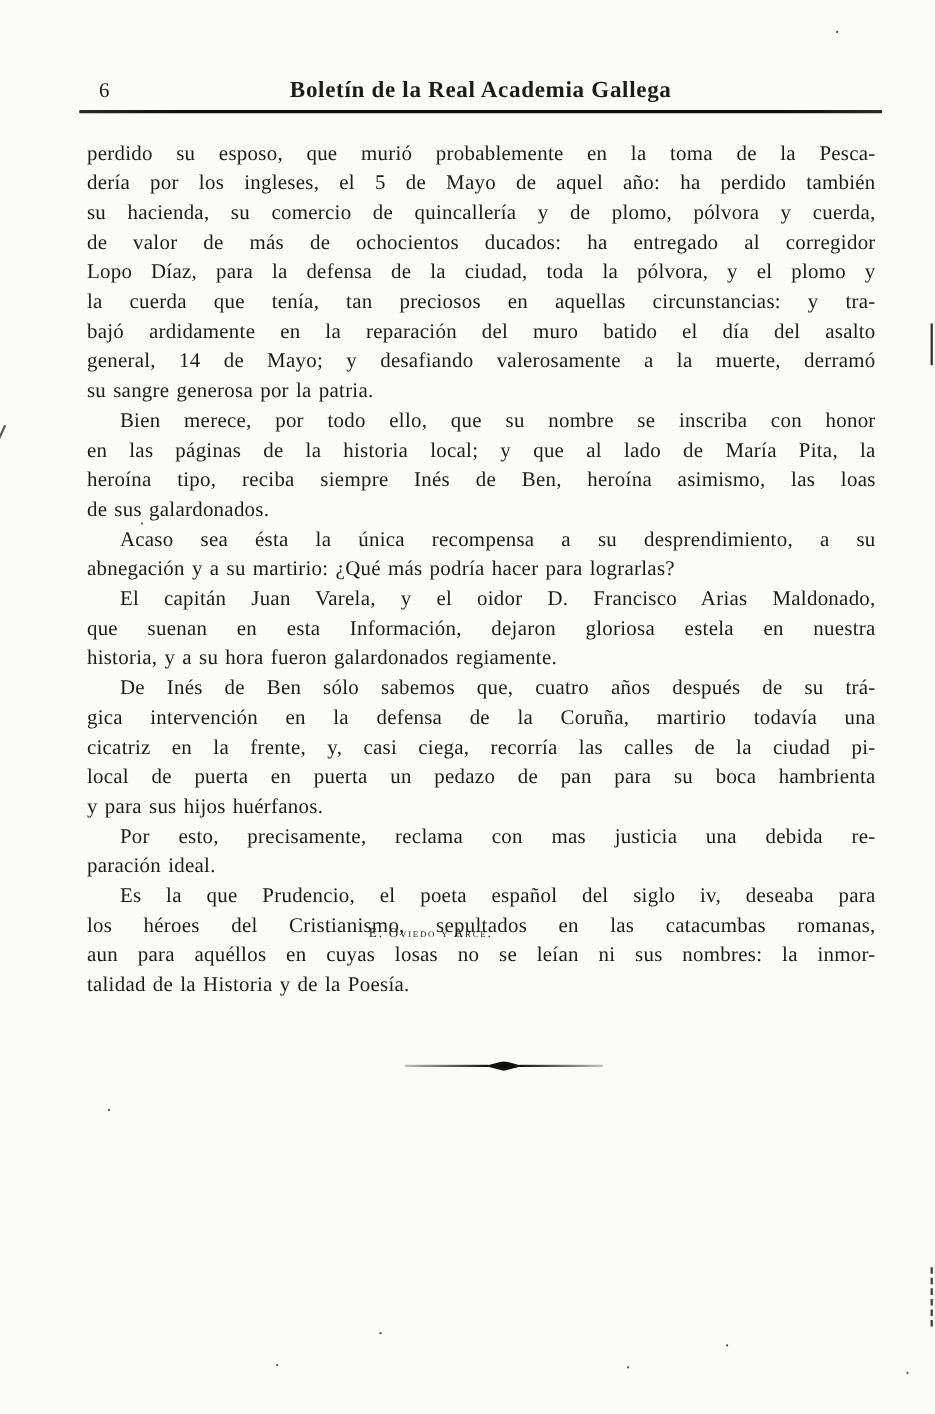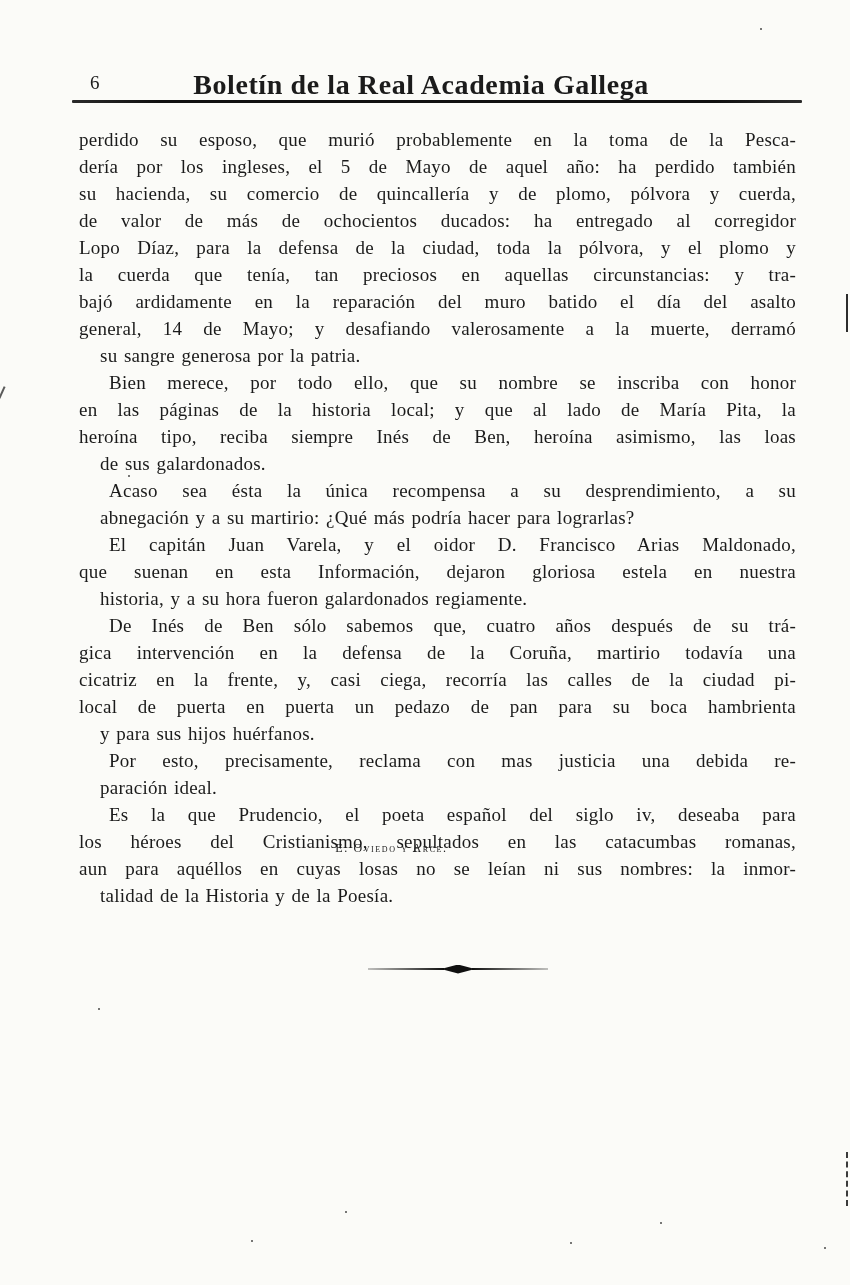--- a/index.html
+++ b/index.html
@@ -9,44 +9,44 @@
     font-family:"Liberation Serif", serif;
     color:#1b1b1b;
     position:relative;
     overflow:hidden;
   }
   .page-number {
     position:absolute; left:90px; top:72px;
     font-size:19px;
   }
   .page-title {
-    position:absolute; left:62px; top:69px; width:718px;
+    position:absolute; left:78px; top:69px; width:718px;
     text-align:center;
-    font-size:28px; font-weight:bold;
+    font-size:21px; font-weight:bold;
     letter-spacing:0.6px;
   }
   .header-rule {
     position:absolute; left:72px; top:100px; width:730px; height:3px;
     background:linear-gradient(to right, #2a2a2a, #101010 12%, #101010 88%, #2a2a2a);
     border-radius:1px;
   }
   .text-block {
     position:absolute; left:79px; top:126px; width:717px;
   }
   .paragraph { margin:0; }
   .line {
     height:27px; line-height:27px;
     font-size:19px;
     letter-spacing:0.25px;
     word-spacing:1.5px;
     text-align:justify;
     text-align-last:justify;
     white-space:normal;
   }
-  .line.last-line { text-align-last:left;margin-left:21px; }
+  .line.last-line { text-align-last:left; }
   .line.indent { text-indent:30px; }
   .signature {
     position:absolute; left:79px; top:841px; width:625px;
     text-align:center;
     font-size:12px;
     font-variant:small-caps;
     letter-spacing:1.6px;
   }
   .divider {
     position:absolute; left:368px; top:962px; width:180px; height:14px;

